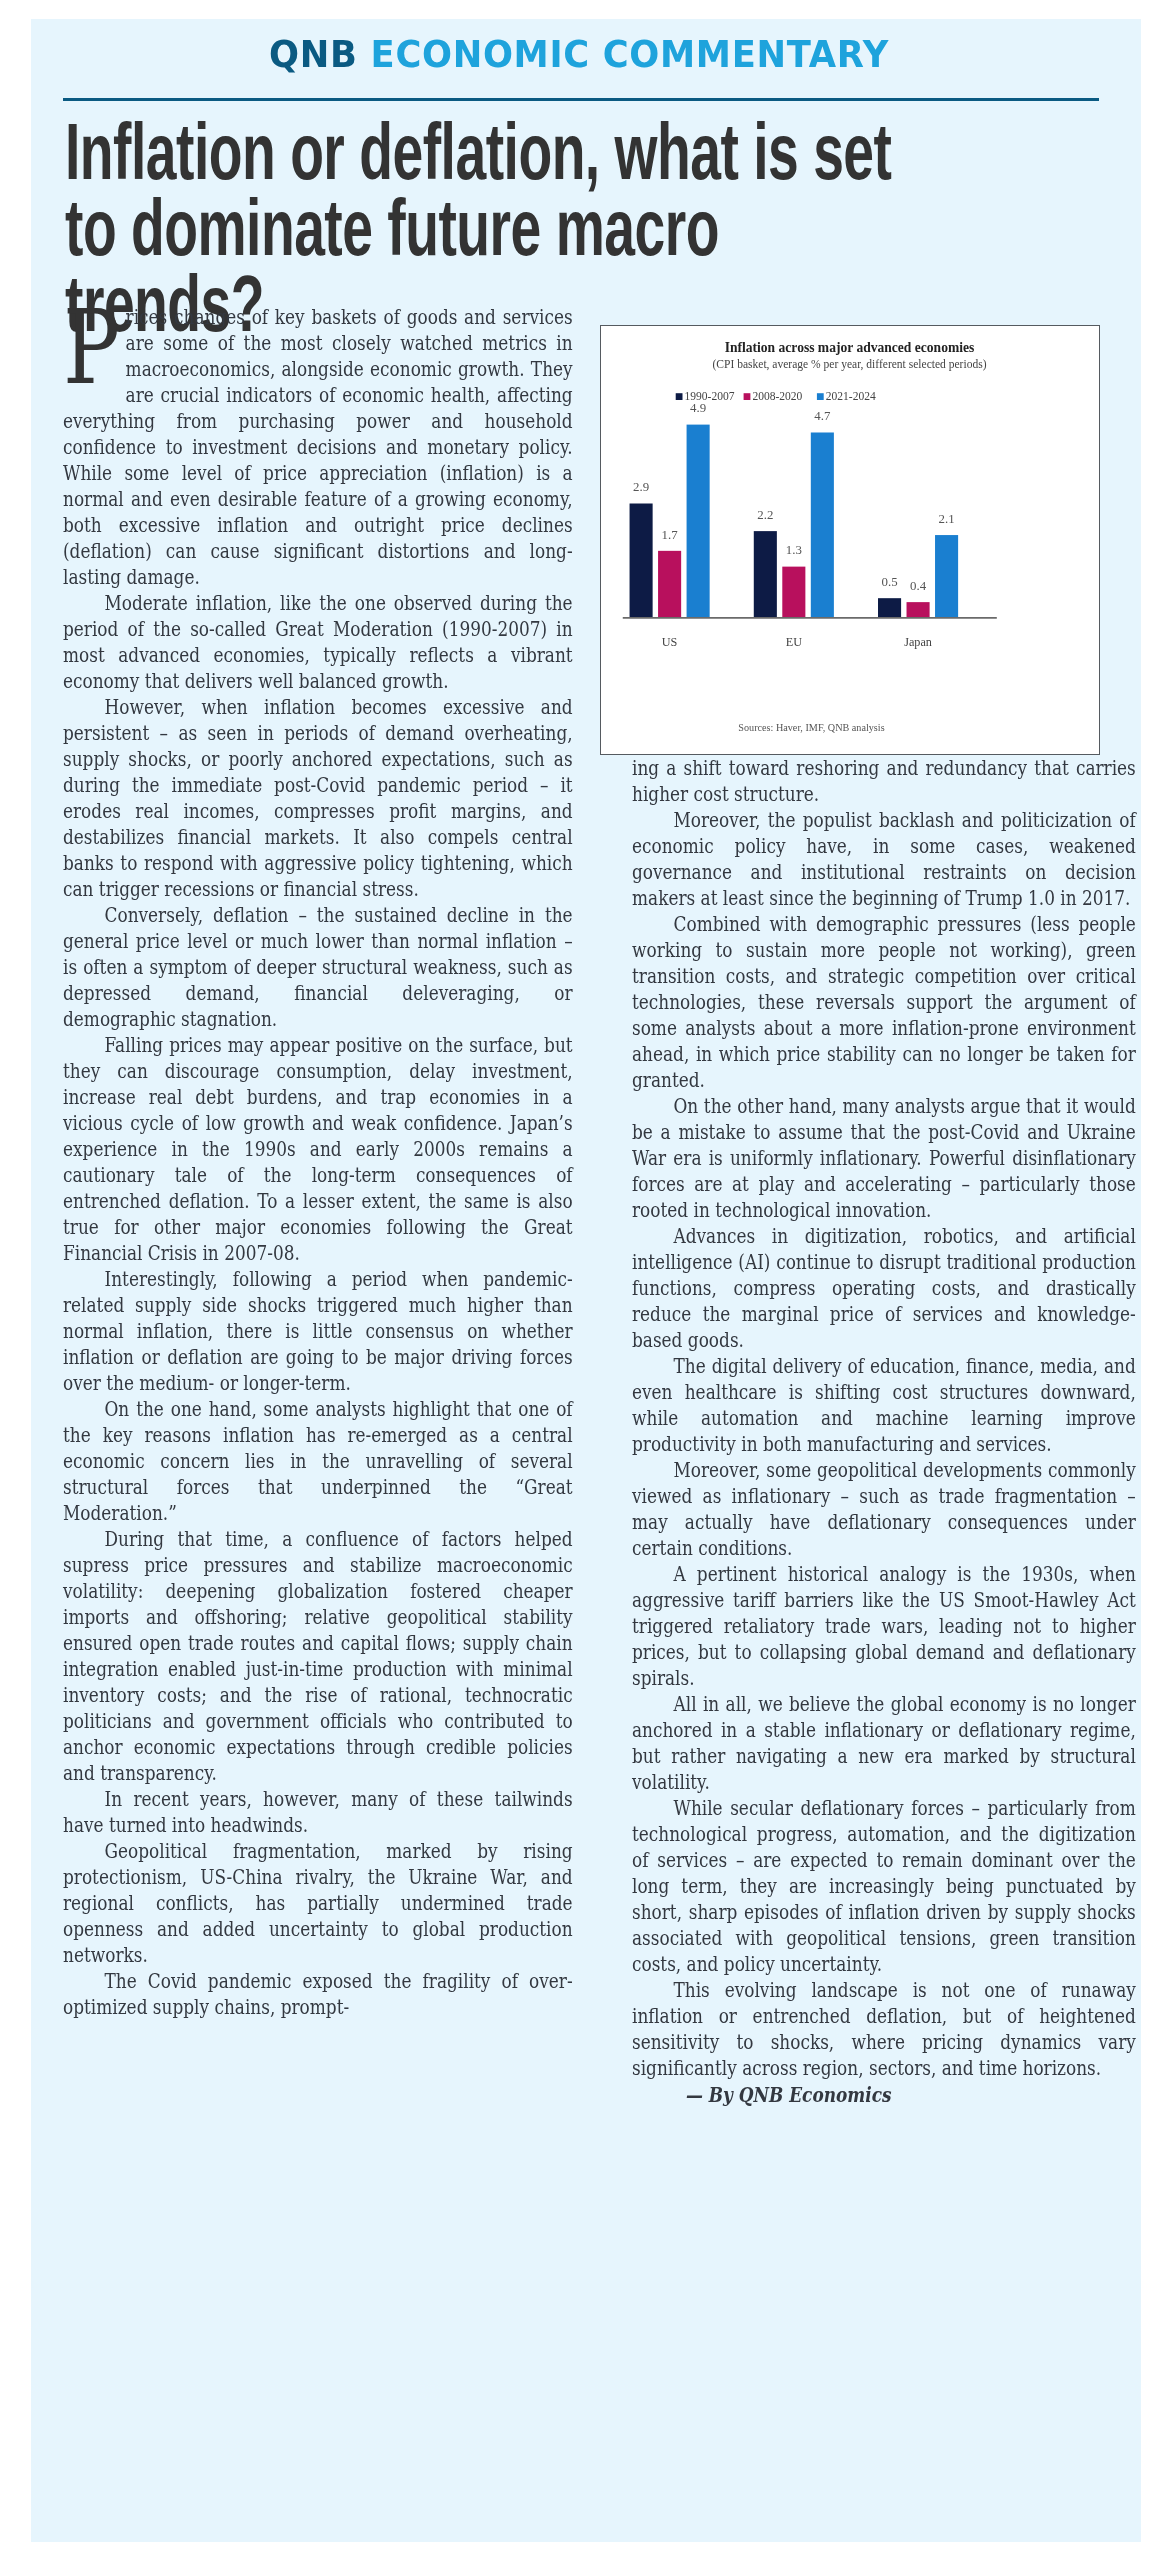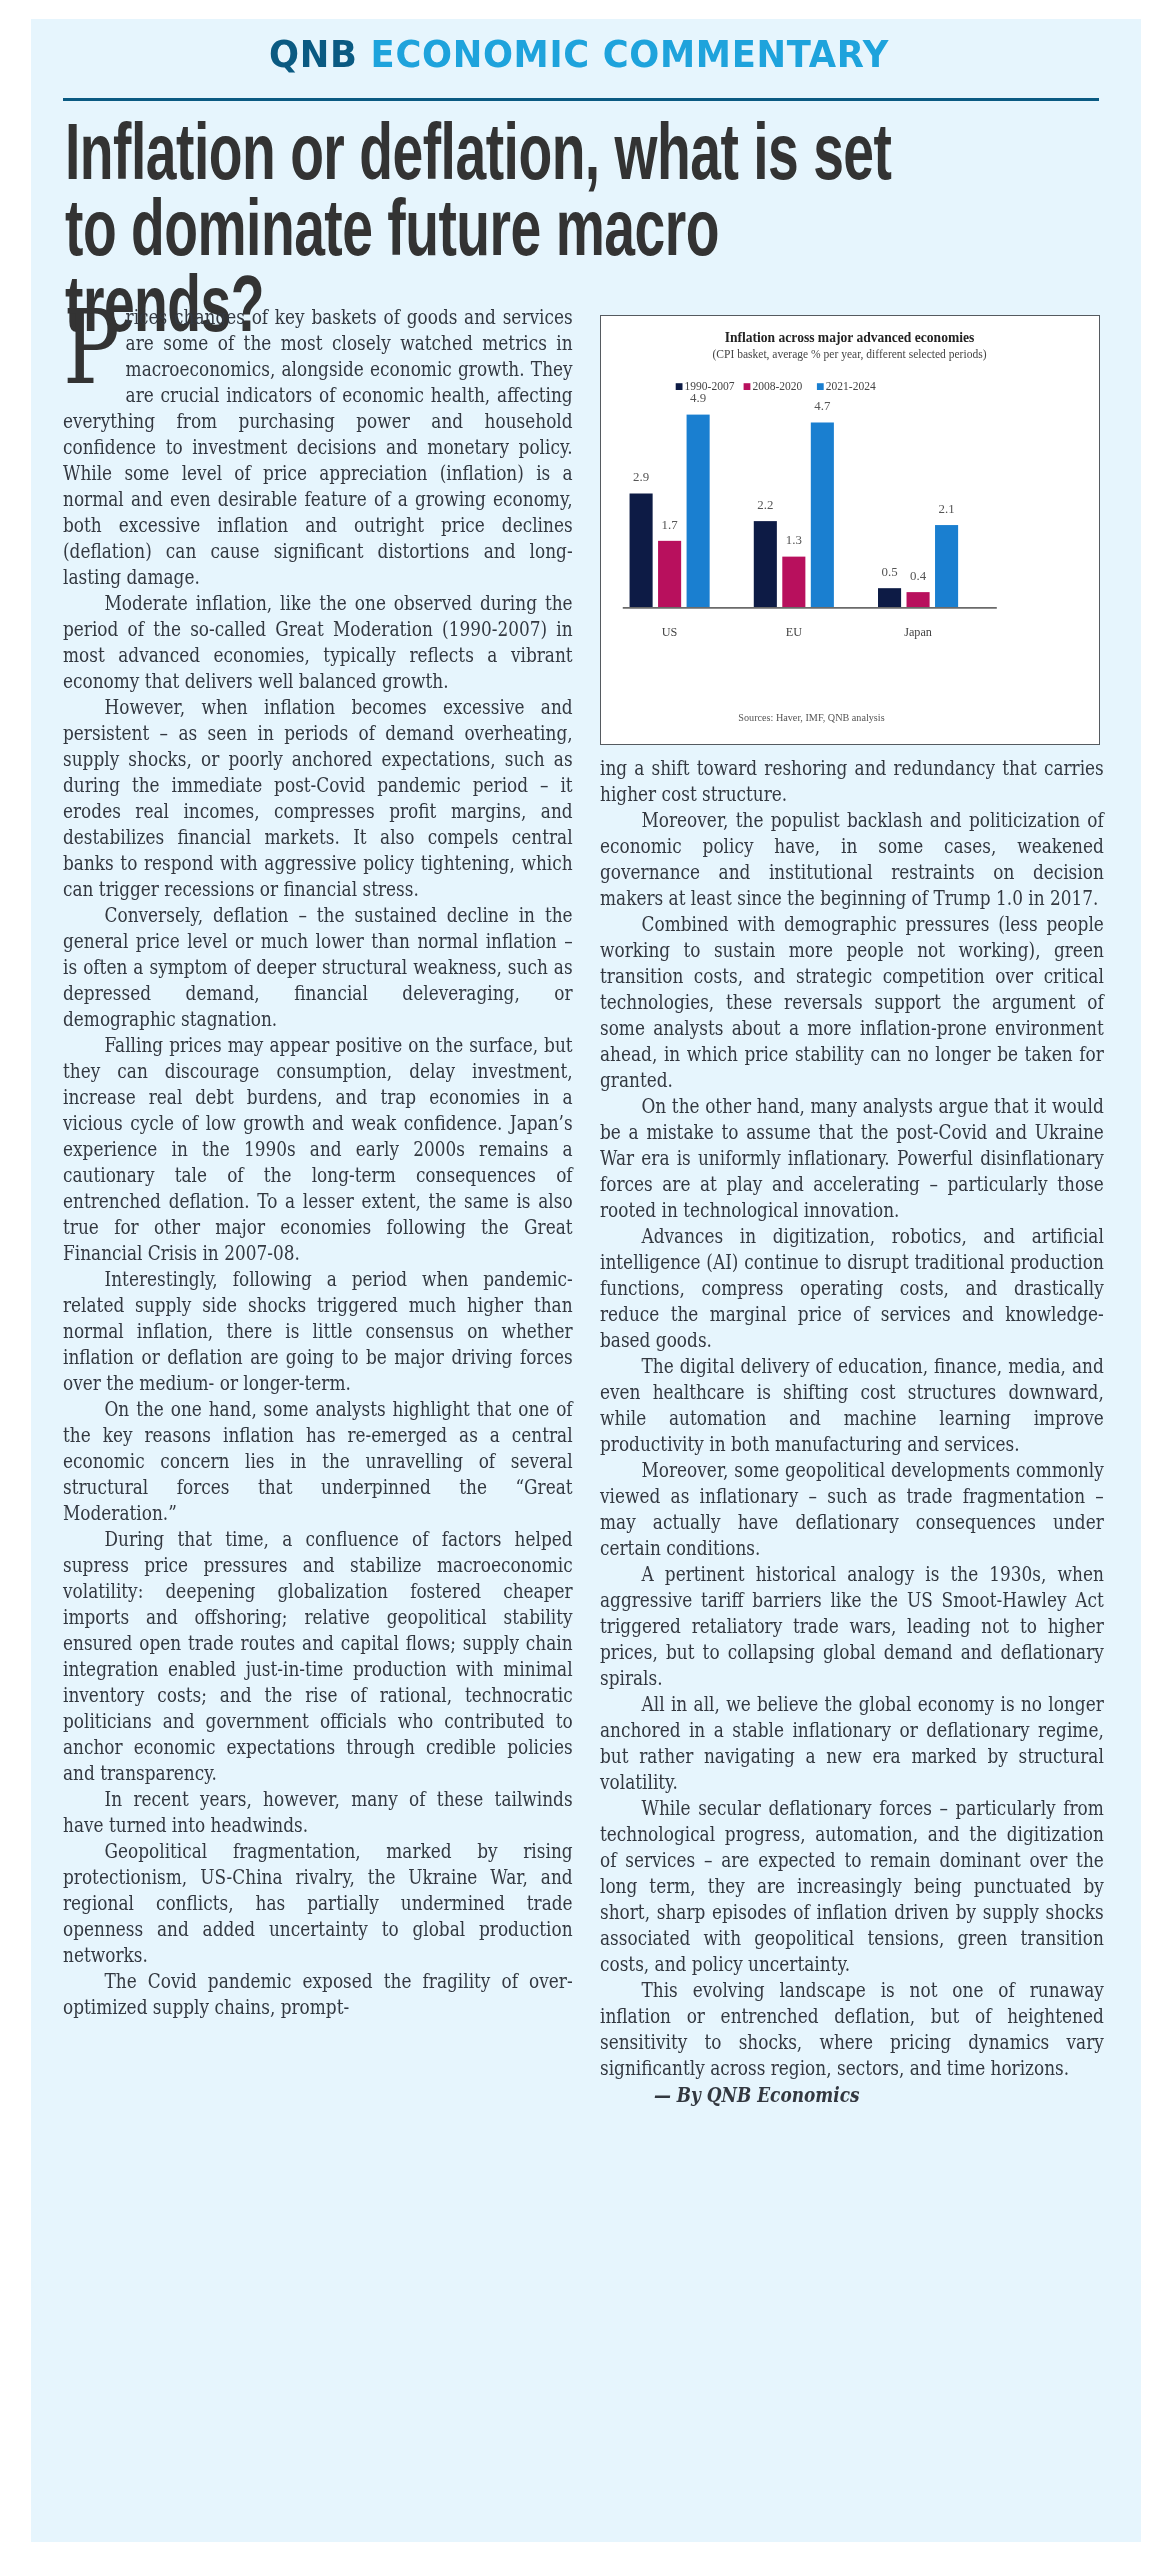--- a/index.html
+++ b/index.html
@@ -24,31 +24,31 @@
     line-height:76px; color:#333333; letter-spacing:-0.7px;
     transform:scaleX(0.69); transform-origin:left top; margin:0;
   }
   .col {
     position:absolute; font-family:"DejaVu Serif", serif; font-size:20.4px; line-height:26px;
     color:#333840; text-align:justify; hyphens:manual;
   }
   .col p { margin:0; text-indent:50px; }
   .col p.first { text-indent:0; }
   #left-col { left:63px; top:304px; width:509px; }
-  #right-col { left:600px; top:755px; width:504px; }
+  #right-col { left:632px; top:755px; width:504px; }
   .inner { transform:scaleX(0.83); transform-origin:left top; width:614px; }
   #right-col .inner { width:607px; }
   .dropcap {
     float:left; font-family:"DejaVu Serif", serif; font-size:102px; line-height:81px;
     margin:2.7px 6.8px 0 0; color:#333;
   }
   .byline { font-weight:bold; font-style:italic; text-indent:65px !important; margin-top:1.4px !important; }
 
   #chart-box {
-    position:absolute; left:600px; top:315px; width:500px; height:430px;
+    position:absolute; left:600px; top:325px; width:500px; height:430px;
     background:#ffffff; border:1.4px solid #555a60; box-sizing:border-box;
   }
   #chart-box svg { position:absolute; left:0; top:0; }
   .ct-title { font-family:"Liberation Serif", serif; font-weight:bold; font-size:20px; fill:#222; }
   .ct-sub { font-family:"Liberation Serif", serif; font-size:17px; fill:#444; }
   .ct-legend { font-family:"Liberation Serif", serif; font-size:17px; fill:#444; }
   .ct-label { font-family:"Liberation Serif", serif; font-size:19px; fill:#555; }
   .ct-cat { font-family:"Liberation Serif", serif; font-size:18px; fill:#444; }
   .ct-src { font-family:"Liberation Serif", serif; font-size:15px; fill:#555; }
 </style>

